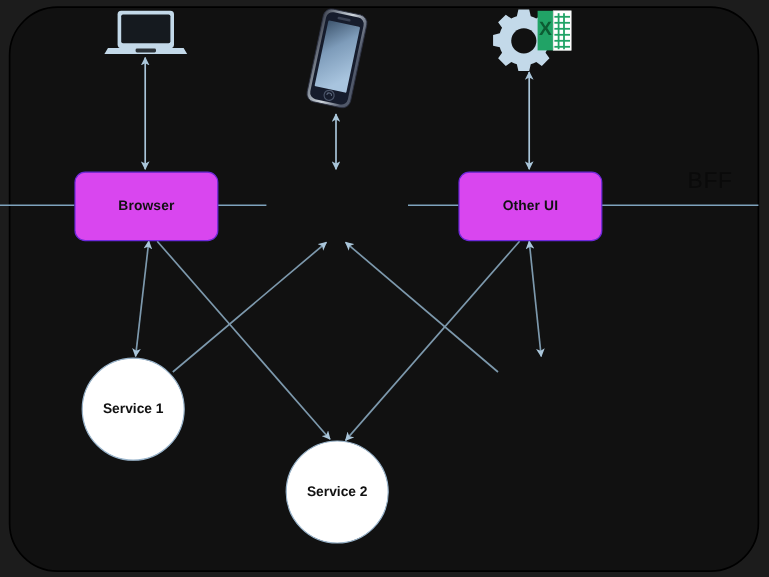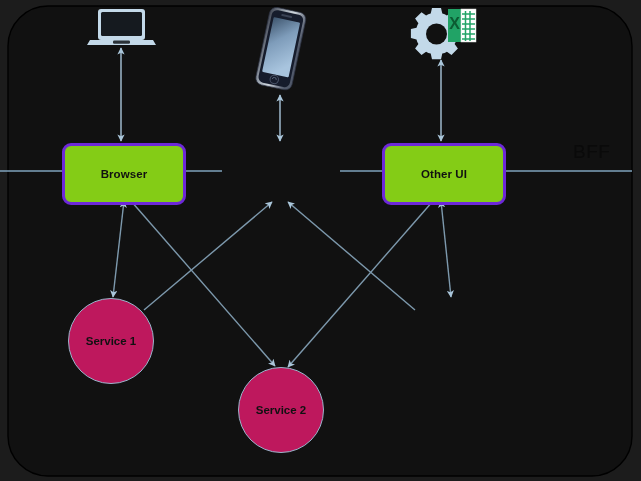--- a/index.html
+++ b/index.html
@@ -17,35 +17,35 @@
   }
   #svg-layer {
     position: absolute;
     left: 0;
     top: 0;
     width: 641px;
     height: 481px;
   }
   .node-box {
     position: absolute;
-    background: #84cc16;
-    border: 3px solid #6d28d9;
+    background: #d946ef;
+    border: 1px solid #6d28d9;
     border-radius: 9px;
     display: flex;
     align-items: center;
     justify-content: center;
     color: #111111;
     font-size: 11.5px;
     font-weight: bold;
     font-family: "Liberation Sans", sans-serif;
     letter-spacing: 0.1px;
   }
   .node-circle {
     position: absolute;
-    background: #be185d;
+    background: #ffffff;
     border: 1px solid #9ab5cc;
     border-radius: 50%;
     display: flex;
     align-items: center;
     justify-content: center;
     color: #111111;
     font-size: 11.5px;
     font-weight: bold;
     font-family: "Liberation Sans", sans-serif;
   }

